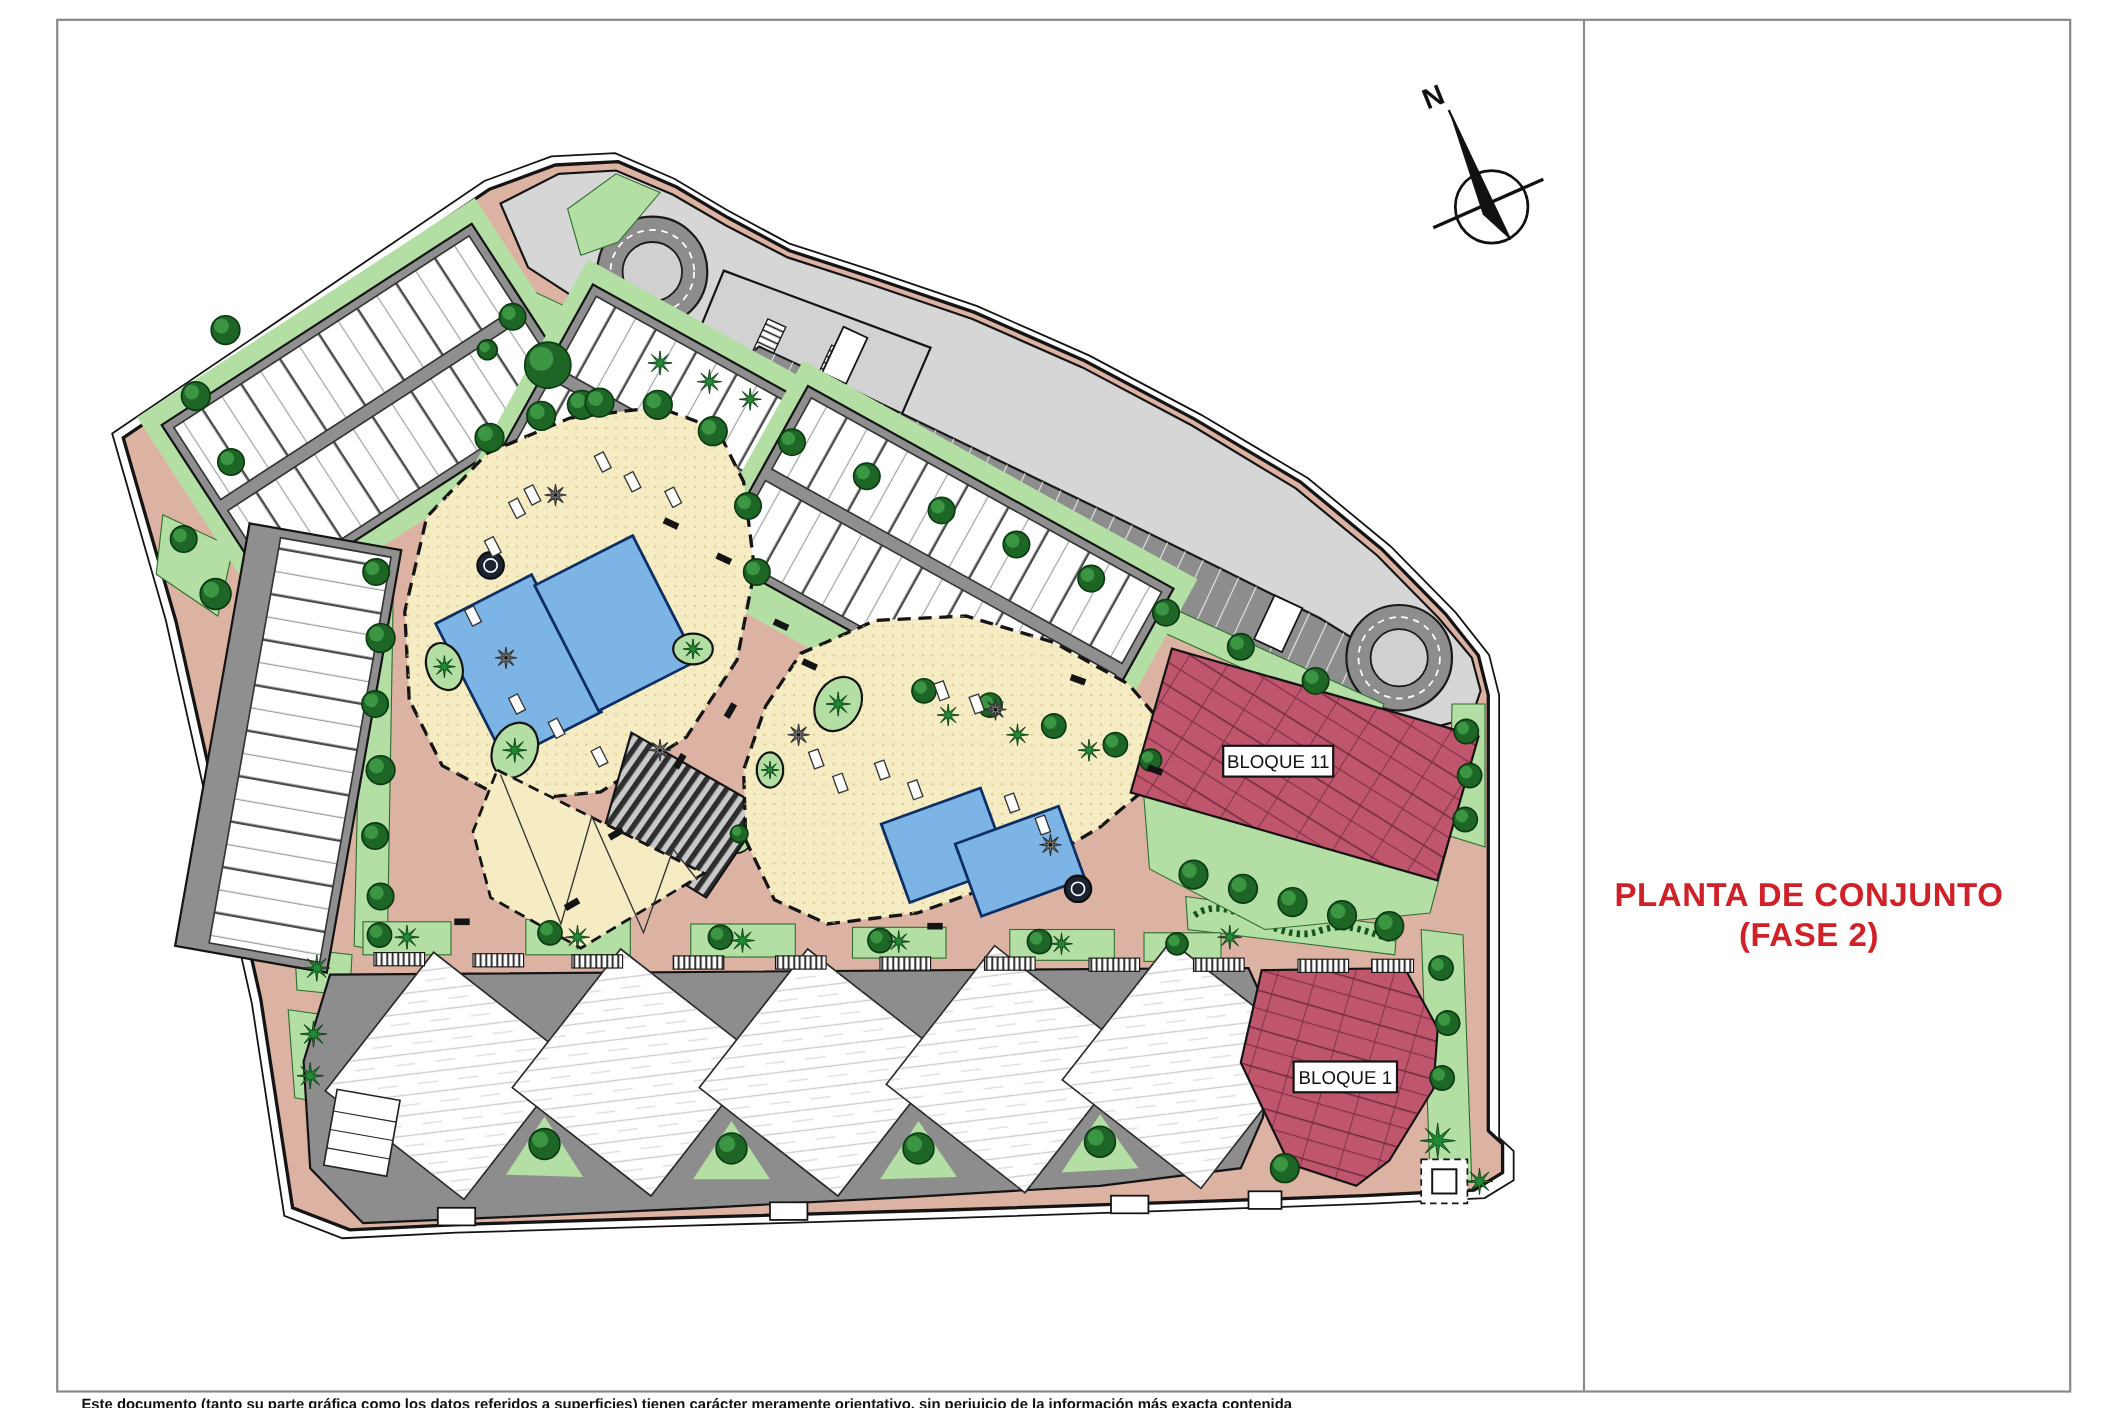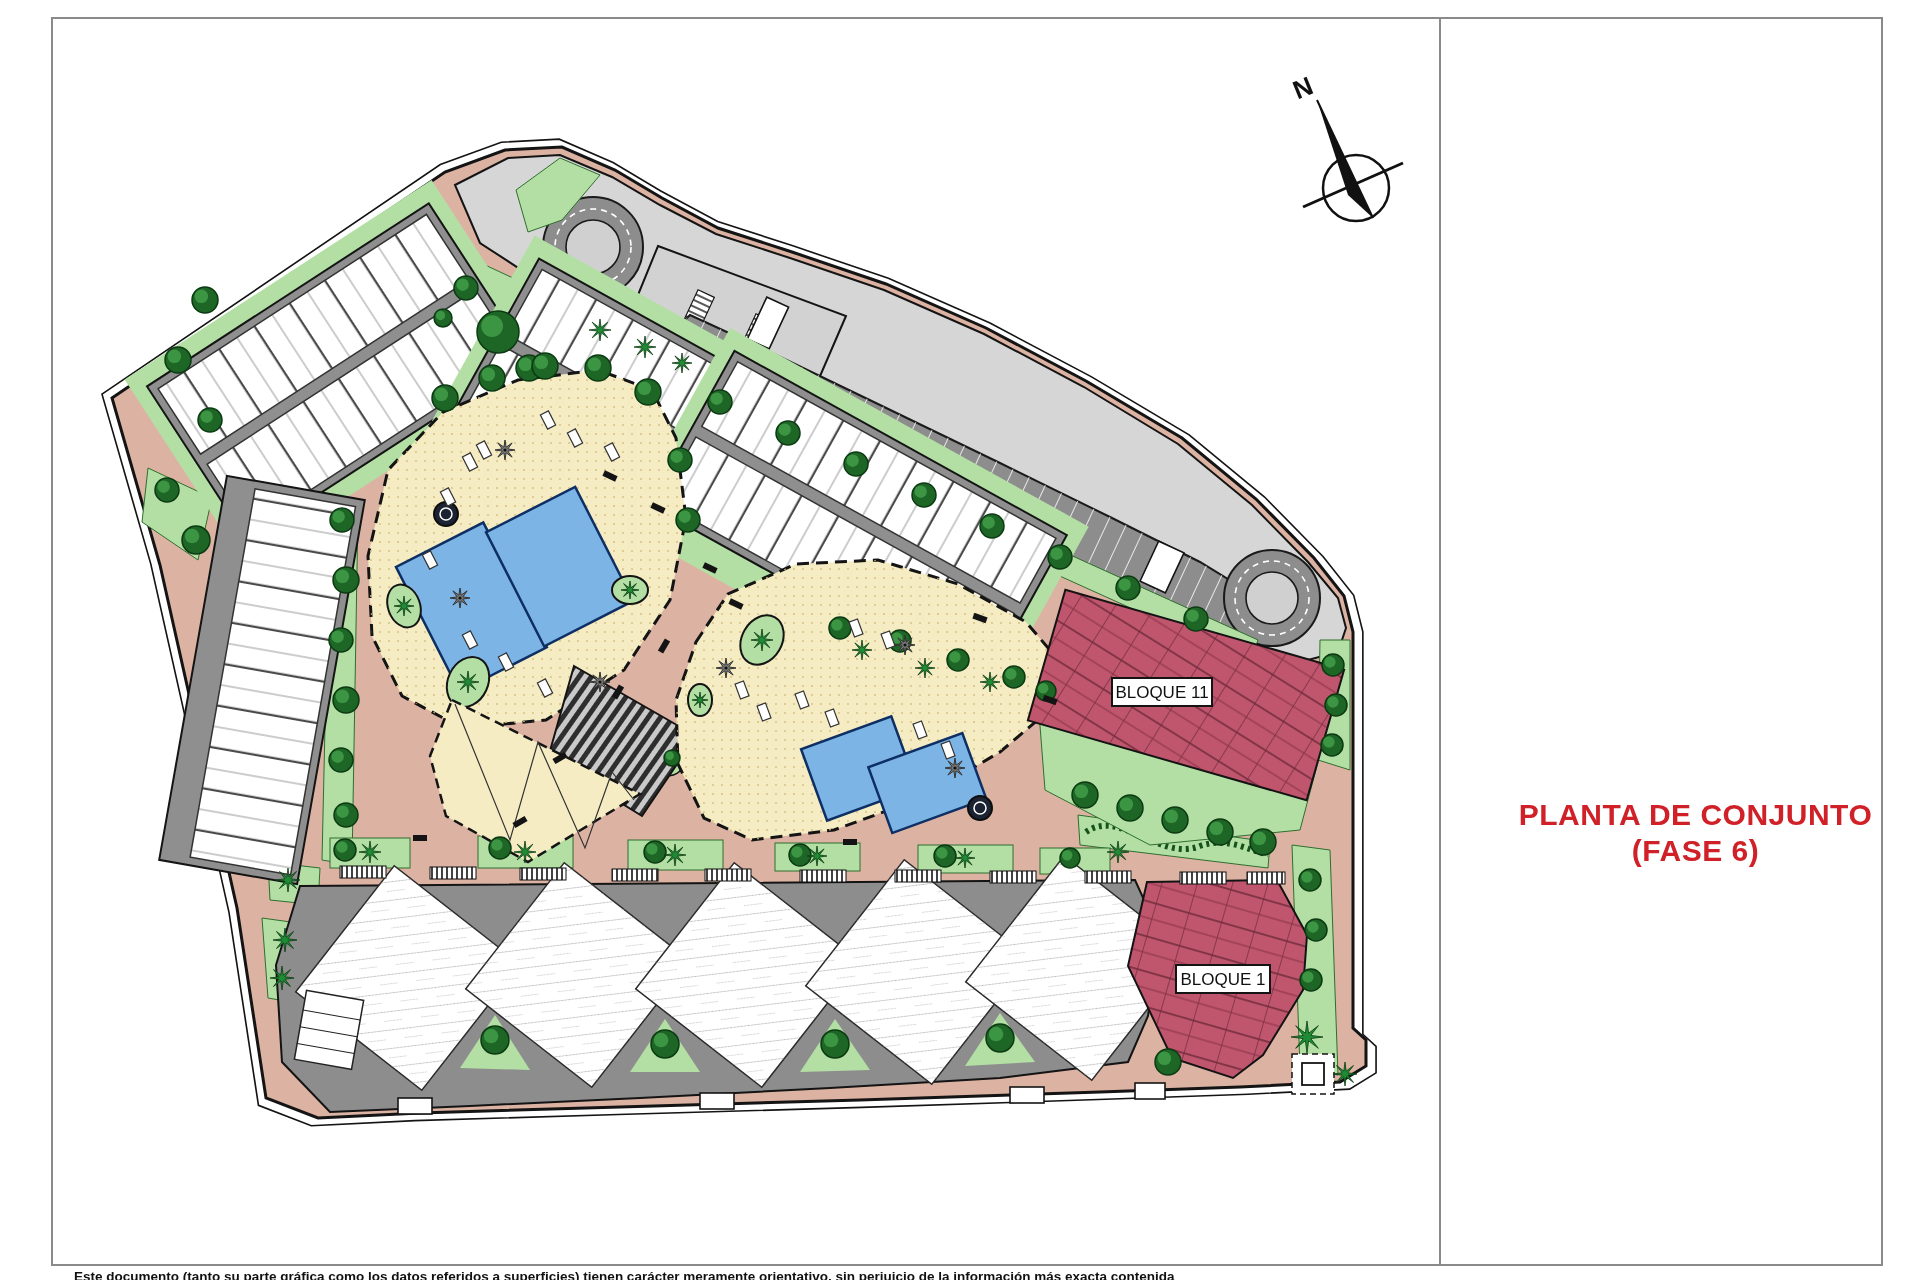--- a/index.html
+++ b/index.html
@@ -1,19 +1,19 @@
 <!DOCTYPE html>
 <html><head>
 <meta charset="utf-8">
 <style>
   html,body{margin:0;padding:0;width:1920px;height:1280px;overflow:hidden;background:#ffffff;
             font-family:"Liberation Sans", sans-serif;}
   .page{position:relative;width:1920px;height:1280px;background:#fff;}
   svg{position:absolute;left:0;top:0;}
-  .title-block{position:absolute;left:1500px;top:797px;width:391px;text-align:center;
+  .title-block{position:absolute;left:1449px;top:797px;width:391px;text-align:center;
                font-weight:bold;font-size:30px;line-height:36px;letter-spacing:.5px;color:#d02028;}
   .disclaimer{position:absolute;left:74px;top:1269px;white-space:nowrap;
               font-weight:bold;font-size:13.5px;color:#111;}
   text{font-family:"Liberation Sans", sans-serif;}
   .blk-label{font-size:17px;fill:#111;}
 </style>
 </head>
 <body>
 
 <div class="page">
@@ -465,18 +465,18 @@
     <line x1="1303" y1="207" x2="1403" y2="163" stroke="#111" stroke-width="3"></line>
     <circle cx="1356" cy="188" r="33" fill="none" stroke="#111" stroke-width="2.5"></circle>
     <polygon points="1317,100 1373,218 1348,195" fill="#111"></polygon>
     <line x1="1317" y1="100" x2="1373" y2="218" stroke="#111" stroke-width="2"></line>
     <text x="1294" y="98" font-size="26" font-weight="bold" fill="#111" transform="rotate(-22 1300 90)">N</text>
   </g>
 </svg>
 
 <div class="title-block">
   <div>PLANTA DE CONJUNTO</div>
-  <div>(FASE 6)</div>
+  <div>(FASE 2)</div>
 </div>
 
 <div class="disclaimer">Este documento (tanto su parte gráfica como los datos referidos a superficies) tienen carácter meramente orientativo, sin perjuicio de la información más exacta contenida</div>
 
 </div>
 
 </body></html>

